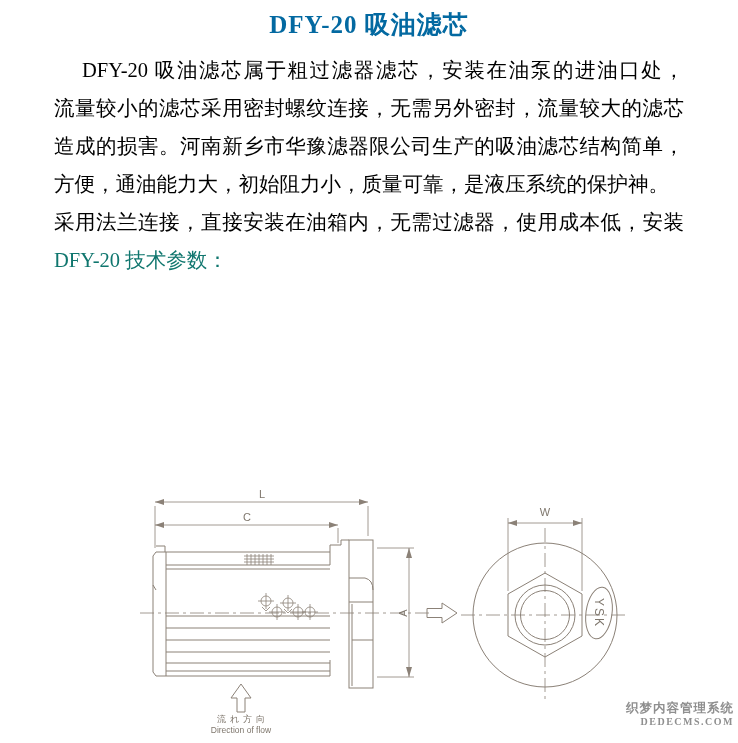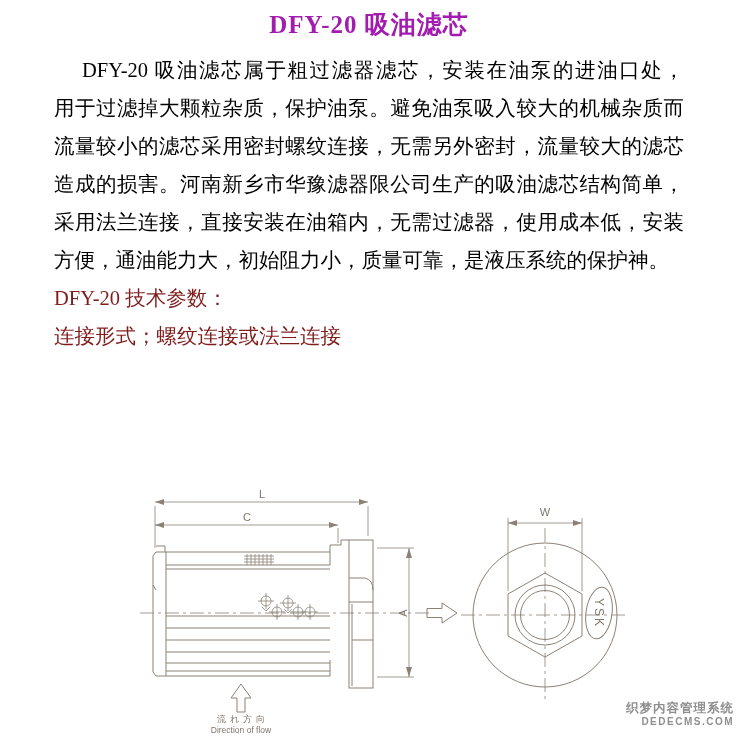--- a/index.html
+++ b/index.html
@@ -2,32 +2,32 @@
 <html style="--line-color: #8b8177; --label-color: #7f776d; --wm-color: #8f8f8f;"><head>
 <meta charset="utf-8">
 <style>
   html,body{margin:0;padding:0;}
   body{
     width:738px;height:743px;background:#ffffff;position:relative;overflow:hidden;
     font-family:"Liberation Serif","DejaVu Serif",serif;color:#111;
   }
   .page-title{
     margin:8px 0 10px 0;text-align:center;font-size:25px;font-weight:bold;
-    letter-spacing:1px;color:#a21caf;
+    letter-spacing:1px;color:#0369a1;
   }
   .para{width:630px;margin-left:54px;font-size:20.5px;color:#000;}
   .para .line{line-height:38px;height:38px;white-space:nowrap;}
   .para .jline{text-align:justify;text-align-last:justify;white-space:normal;}
   .para .indent{padding-left:28px;}
-  .specs{width:640px;margin-left:54px;font-size:20.5px;color:#7f1d1d;}
+  .specs{width:640px;margin-left:54px;font-size:20.5px;color:#0f766e;}
   .specs div{line-height:38px;height:38px;white-space:nowrap;}
   .drawing-wrap{position:absolute;left:0;top:480px;width:738px;height:263px;}
   .watermark{
     position:absolute;right:4px;top:701px;text-align:right;
-    font-family:Liberation Sans, sans-serif;
+    font-family:Liberation Serif, serif;
     color:var(--wm-color,#8f8f8f);font-weight:bold;line-height:14px;
     text-shadow:1px 0 0 #fff,-1px 0 0 #fff,0 1px 0 #fff,0 -1px 0 #fff;
   }
   .watermark .wm1{font-size:12.5px;letter-spacing:1px;}
   .watermark .wm2{font-size:10px;letter-spacing:1.5px;}
   svg text{
     font-family:"Liberation Sans","DejaVu Sans",sans-serif;
     fill:var(--label-color,#7f776d);
   }
   svg .ln{stroke:var(--line-color,#8b8177);fill:none;stroke-width:1;}
@@ -35,30 +35,28 @@
   svg .fillarrow{fill:var(--line-color,#8b8177);stroke:none;}
   svg .cl{stroke:var(--line-color,#8b8177);fill:none;stroke-width:0.8;stroke-dasharray:14 4 3 4;}
 </style>
 </head>
 <body>
 
 <h1 class="page-title">DFY-20 吸油滤芯</h1>
 
 <div class="para">
   <div class="line jline indent">DFY-20 吸油滤芯属于粗过滤器滤芯，安装在油泵的进油口处，</div>
-  <div class="line jline">用于过滤掉大颗粒杂质，保护油泵。避免油泵吸入较大的机械杂质而</div>
   <div class="line jline">流量较小的滤芯采用密封螺纹连接，无需另外密封，流量较大的滤芯</div>
   <div class="line jline">造成的损害。河南新乡市华豫滤器限公司生产的吸油滤芯结构简单，</div>
+  <div class="line">方便，通油能力大，初始阻力小，质量可靠，是液压系统的保护神。</div>
   <div class="line jline">采用法兰连接，直接安装在油箱内，无需过滤器，使用成本低，安装</div>
-  <div class="line">方便，通油能力大，初始阻力小，质量可靠，是液压系统的保护神。</div>
 </div>
 
 <div class="specs">
   <div>DFY-20 技术参数：</div>
-  <div>连接形式；螺纹连接或法兰连接</div>
 </div>
 
 <div class="drawing-wrap">
 <svg width="738" height="263" viewBox="0 480 738 263" xmlns="http://www.w3.org/2000/svg">
 
   <g>
 
     <line class="thin" x1="155" y1="506" x2="155" y2="548"></line>
     <line class="thin" x1="368" y1="506" x2="368" y2="536"></line>
     <line class="thin" x1="155" y1="502" x2="368" y2="502"></line>

